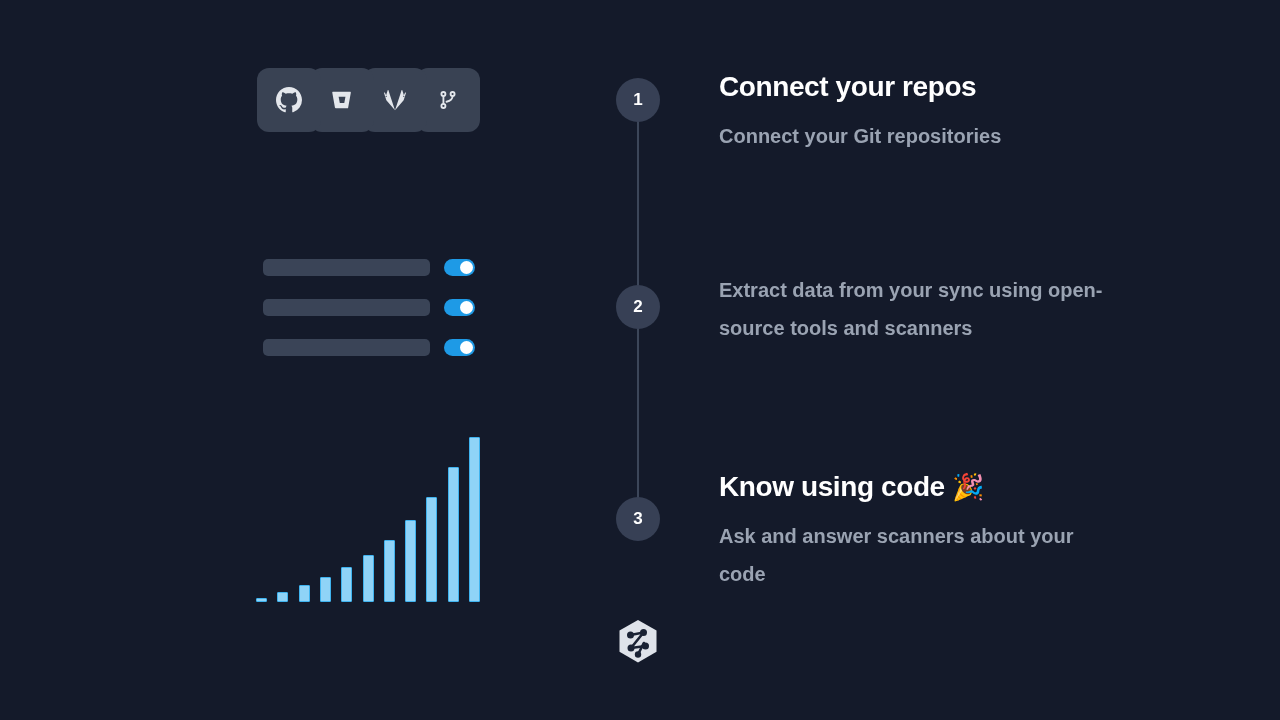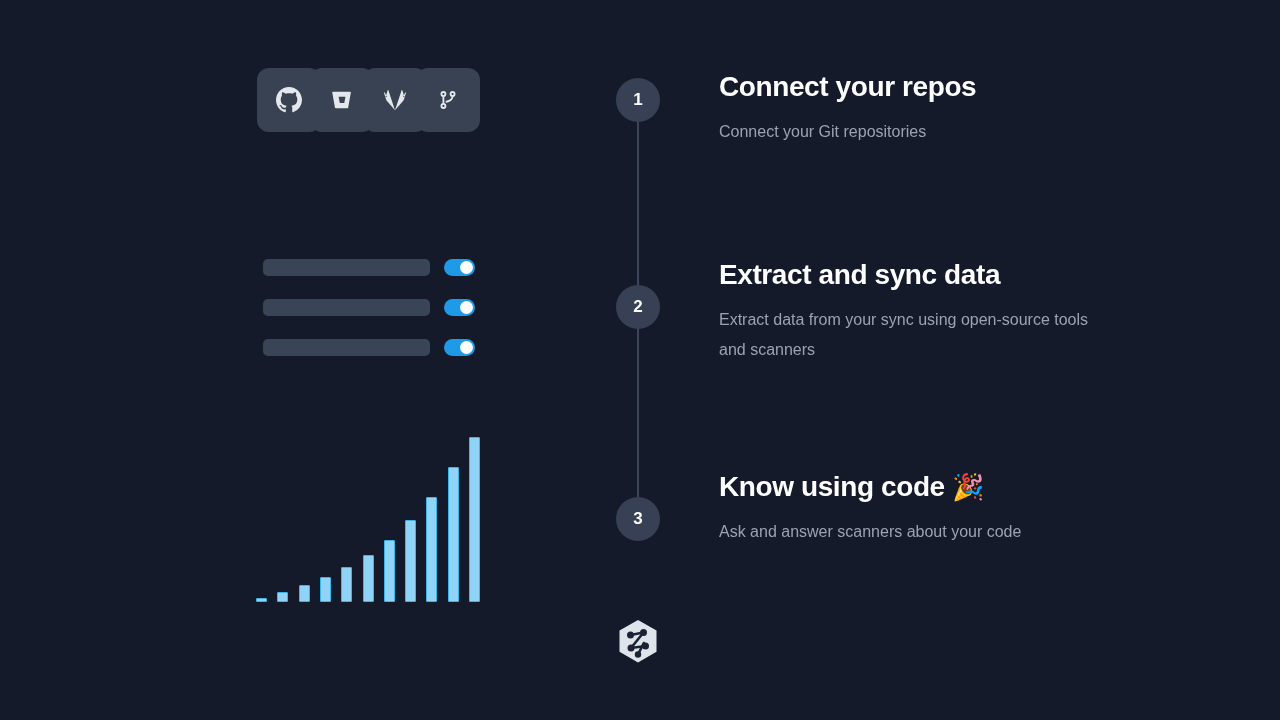--- a/index.html
+++ b/index.html
@@ -179,22 +179,22 @@
     color: #ffffff;
     letter-spacing: -0.4px;
     line-height: 1.2;
     white-space: nowrap;
   }
   .step-title .emoji {
     font-size: 26px;
   }
   .step-desc {
     margin: 13px 0 0 0;
-    font-size: 16px;
-    font-weight: 400;
+    font-size: 20px;
+    font-weight: 700;
     color: #9aa3b2;
     line-height: 1.9;
     max-width: 400px;
   }
 </style>
 </head>
 <body>
 
 <div class="stage">
 
@@ -299,23 +299,20 @@
 
   <div class="steps">
     <div class="step step-0">
       <h2 class="step-title">
         <span>Connect your repos</span><span class="emoji"></span>
       </h2>
       <p class="step-desc">Connect your Git repositories</p>
     </div>
 
     <div class="step step-1">
-      <h2 class="step-title">
-        <span>Extract and sync data</span><span class="emoji"></span>
-      </h2>
       <p class="step-desc">Extract data from your sync using open-source tools and scanners</p>
     </div>
 
     <div class="step step-2">
       <h2 class="step-title">
         <span>Know using code</span> <span class="emoji">🎉</span>
       </h2>
       <p class="step-desc">Ask and answer scanners about your code</p>
     </div>
   </div>

